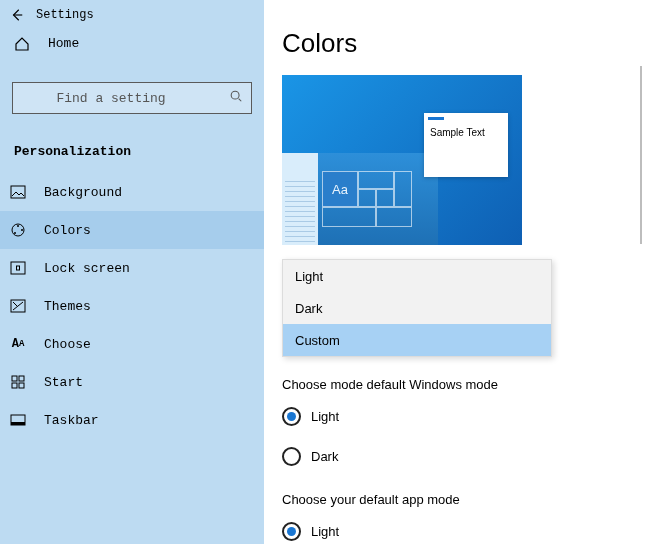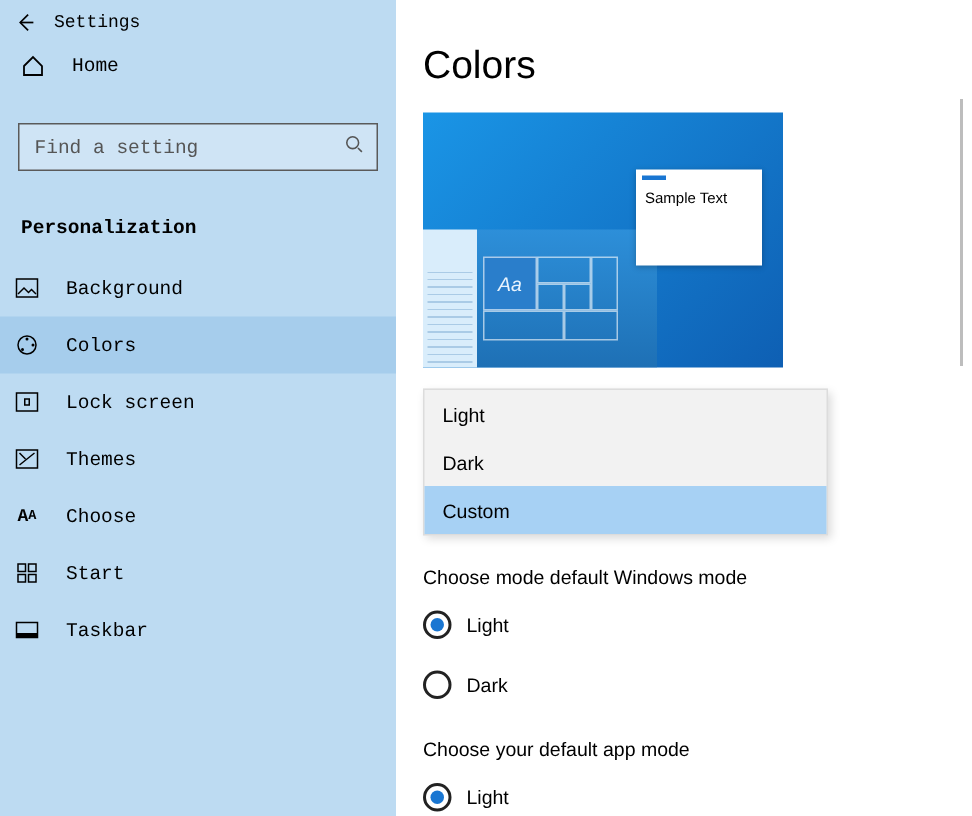--- a/index.html
+++ b/index.html
@@ -25,21 +25,21 @@
   .win-btn { width:45px; height:30px; display:flex; align-items:center; justify-content:center; }
   .home-row { display:flex; align-items:flex-start; height:38px; padding:0 14px; margin-top:6px; }
   .home-row .icon { width:16px; height:16px; margin-right:18px; display:flex; align-items:center; justify-content:center; }
   .search {
     margin:8px 12px 0 12px; height:32px; border:1px solid #5a5a5a;
     background:#cfe4f5; display:flex; align-items:center; padding:0 8px;
     justify-content:space-between;
   }
   .search input {
     border:0; outline:0; background:transparent; font:inherit;
-    width:180px; color:#14532d;
+    width:180px; color:#14532d;text-align:center;
   }
   .search input::placeholder { color:#555; font-style:normal; }
   .section-head { padding:18px 14px 10px 14px; font-weight:600; font-size:13px;margin-top:12px; }
   .nav { margin-top:4px; }
   .nav-item { display:flex; align-items:center; height:38px; padding:0 10px; }
   .nav-item .icon { width:16px; height:16px; margin-right:18px; display:flex; align-items:center; justify-content:center; }
   .nav-item.selected { background:#a6cdec; }
   .main {
     position:absolute; left:264px; top:0; right:0; bottom:0;
     background:#fff; padding:0 0 0 18px; overflow:hidden;
@@ -56,21 +56,21 @@
   }
   .preview .left-strip::before{
     content:""; position:absolute; top:28px; left:3px; right:3px; bottom:3px;
     background-image:repeating-linear-gradient(#aacbe6 0 1px, transparent 1px 5px);
   }
   .preview .task-area {
     position:absolute; left:36px; bottom:0; width:120px; height:92px;
     background:linear-gradient(#2d8fd9,#1e70b5);
   }
   .preview .tiles {
-    position:absolute; left:40px; bottom:4px; width:108px; height:70px;font-style:italic;
+    position:absolute; left:40px; bottom:4px; width:108px; height:70px;
   }
   .tile { position:absolute; border:1px solid rgba(255,255,255,.6); }
   .tile.a { left:0; top:0; width:36px; height:36px; background:#2a7ecb;
             display:flex; align-items:center; justify-content:center;
             color:#e8f3fd; font-size:13px;}
   .tile.b { left:36px; top:0; width:36px; height:18px; }
   .tile.c { left:36px; top:18px; width:18px; height:18px; }
   .tile.d { left:54px; top:18px; width:18px; height:18px; }
   .tile.e { left:72px; top:0; width:18px; height:36px; }
   .tile.f { left:0; top:36px; width:54px; height:20px; }

